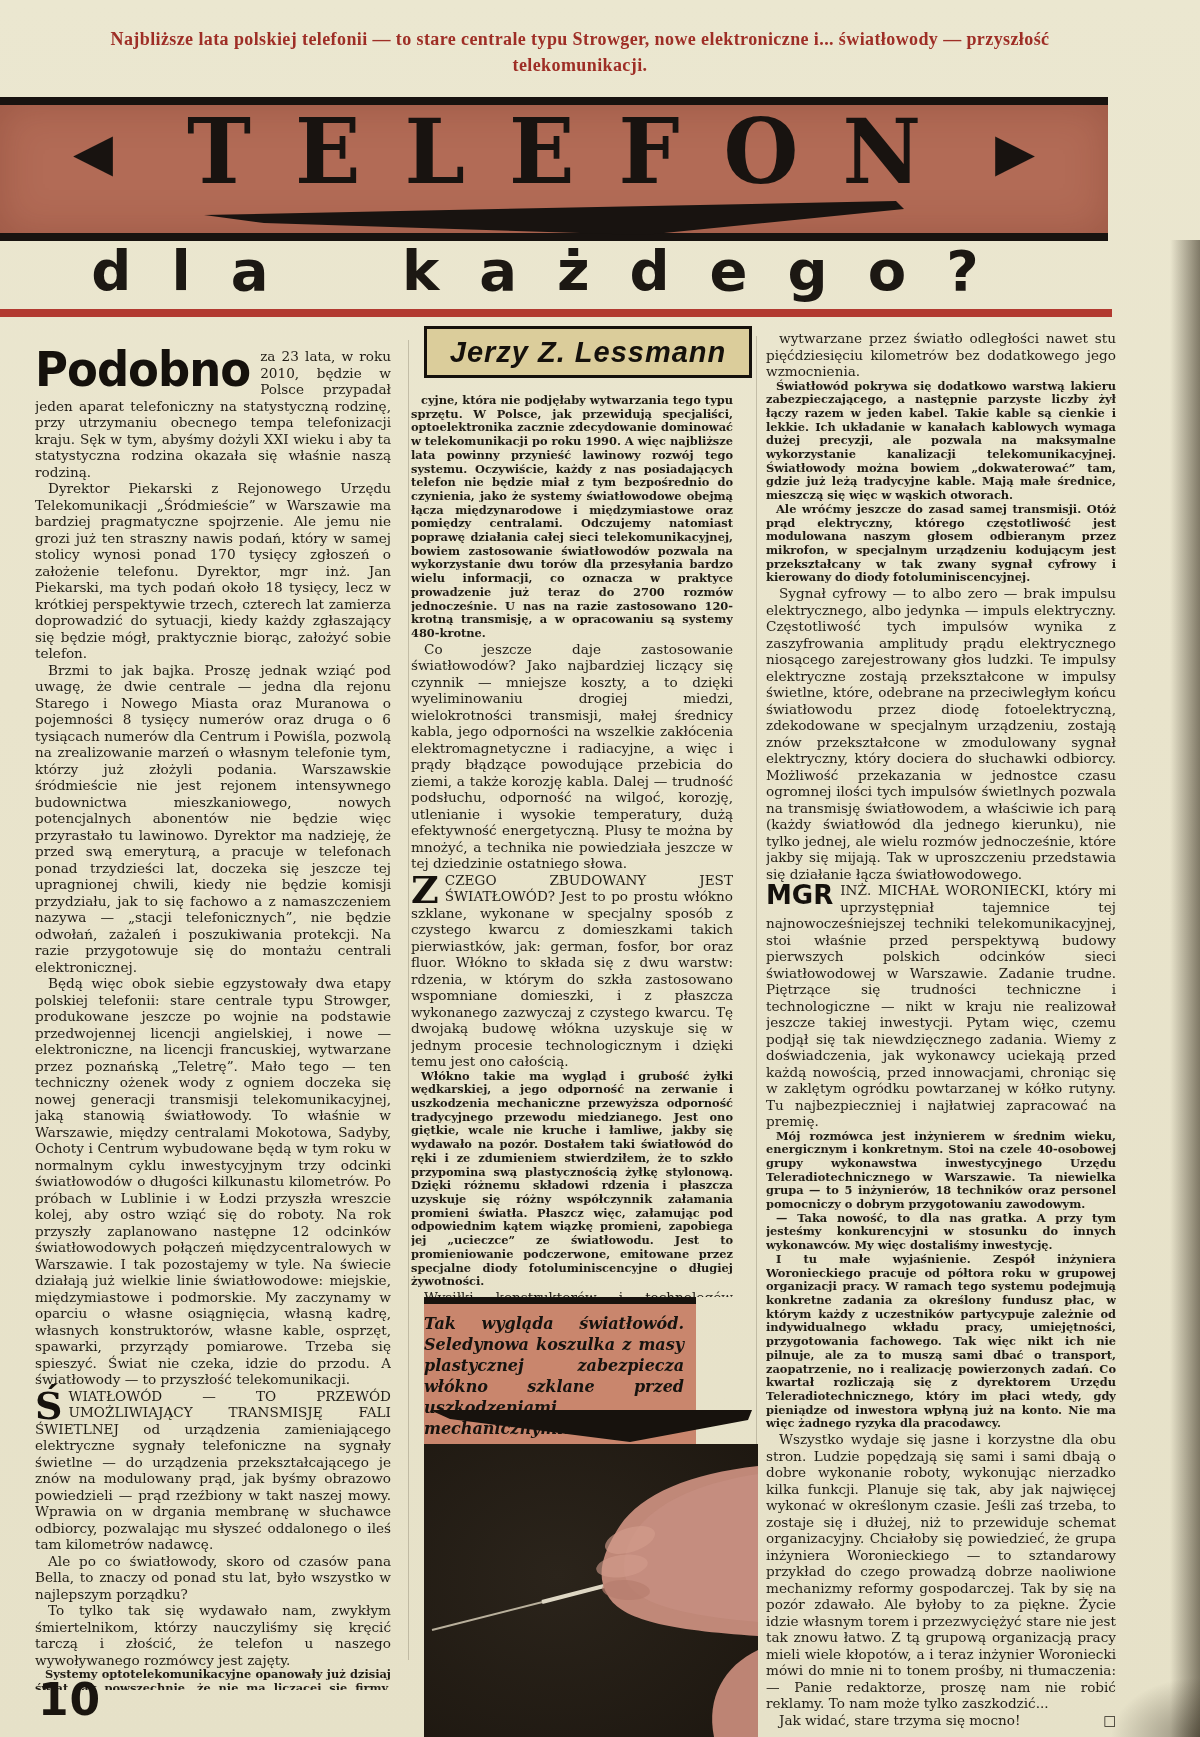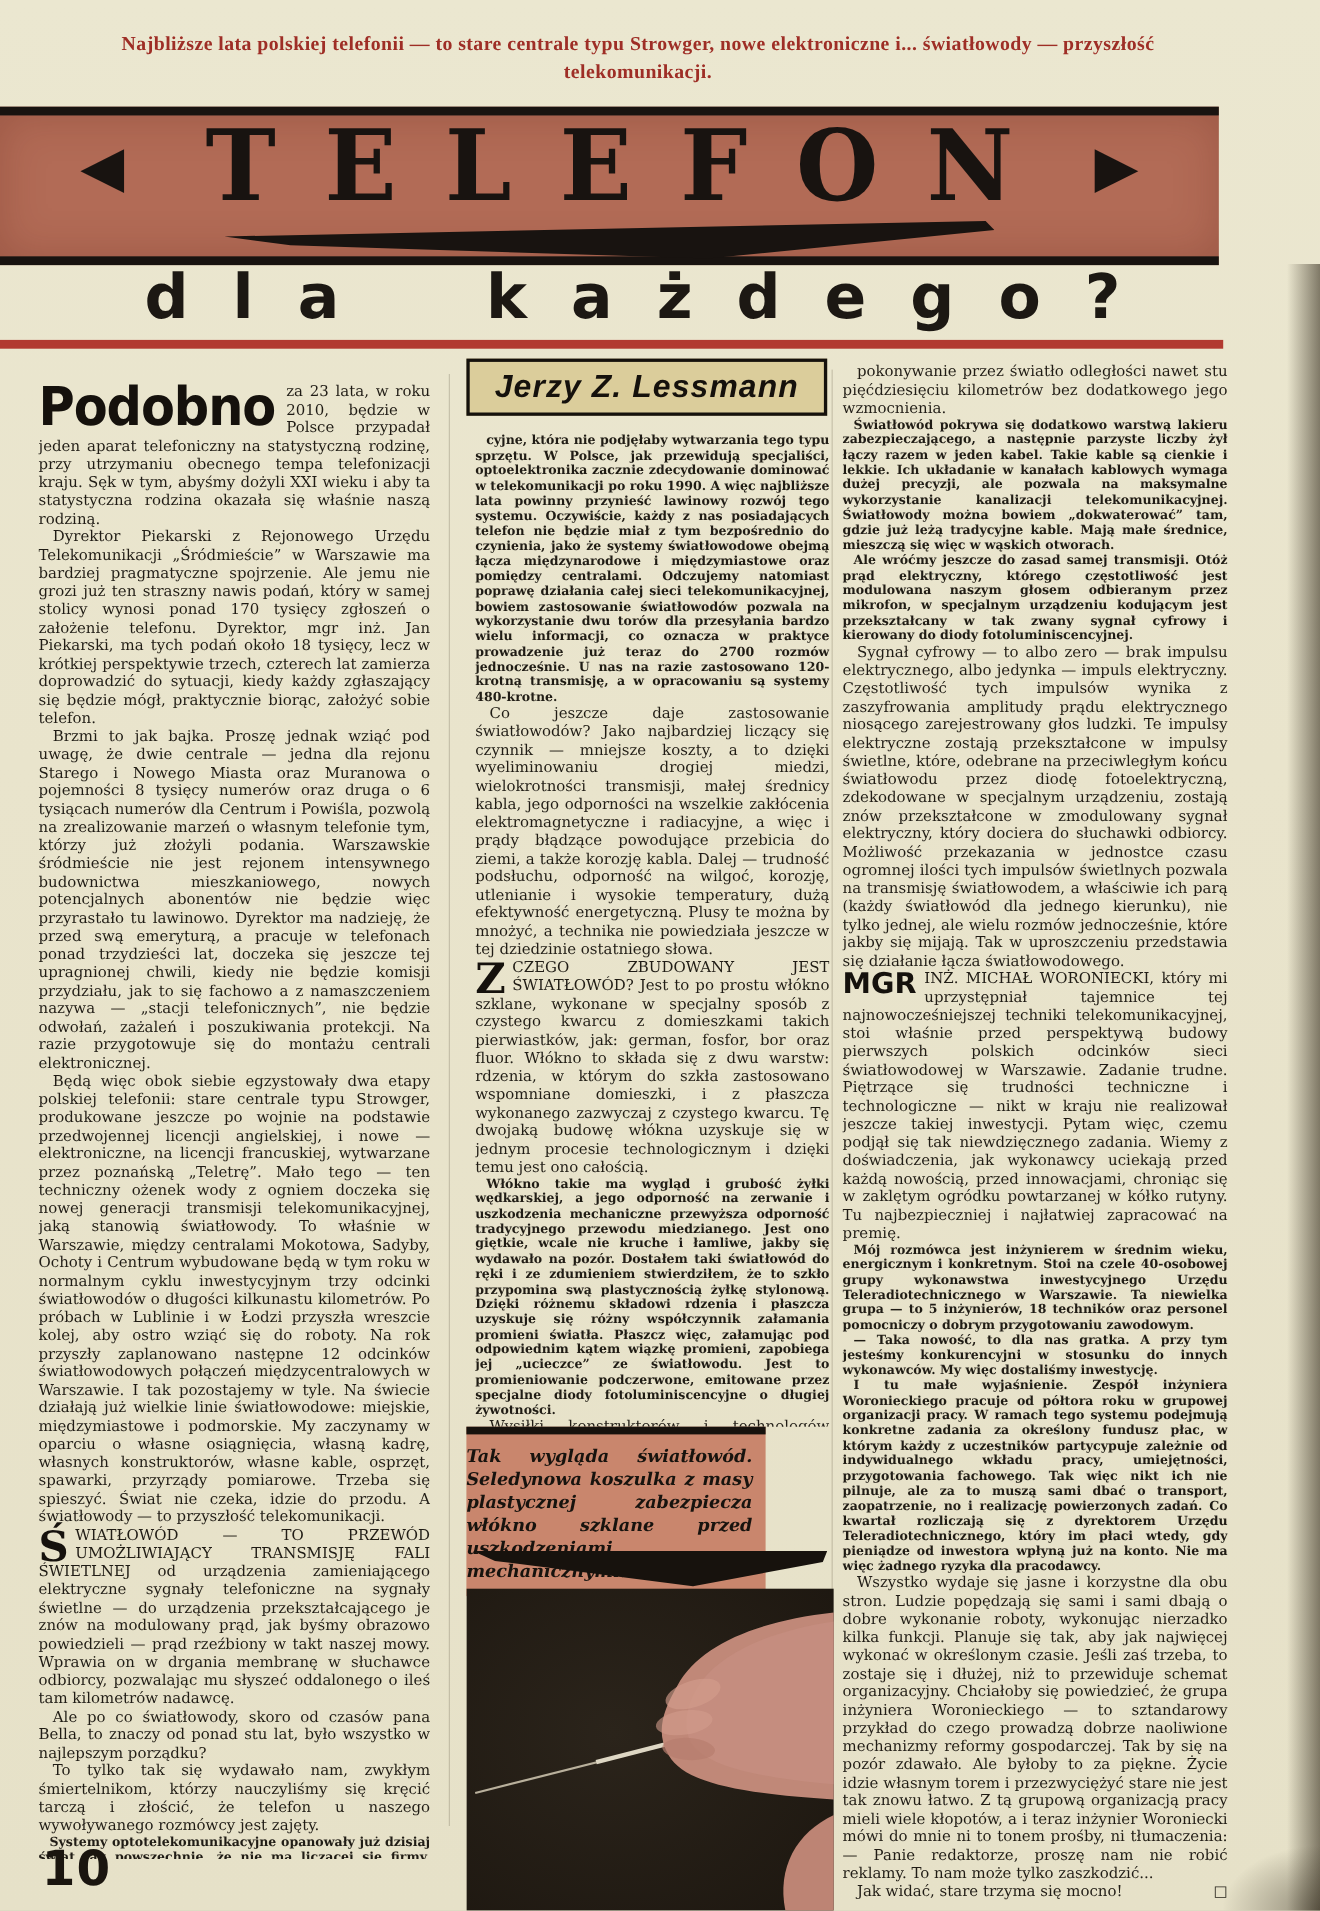--- a/index.html
+++ b/index.html
@@ -21,27 +21,27 @@
               justify-content:center;align-items:center;gap:30px;}
   .banner-title{font-family:"DejaVu Serif",serif;font-weight:700;font-size:86px;
                 letter-spacing:44px;color:#181310;line-height:86px;text-indent:44px;
                 transform:scaleY(1.04);}
   .banner-arrow{font-size:52px;color:#181310;line-height:52px;}
   .banner-underline{position:absolute;left:50%;transform:translateX(-50%);top:96px;}
 
   
   .subtitle{position:absolute;left:0;top:238px;width:1110px;text-align:center;
             font-family:"DejaVu Sans","Liberation Sans",sans-serif;font-weight:700;
-            font-size:56px;letter-spacing:40px;word-spacing:34px;color:#1c1813;margin-left:40px;}
+            font-size:56px;letter-spacing:40px;word-spacing:34px;color:#1c1813;}
   .red-rule{position:absolute;left:0;top:309px;width:1112px;height:8px;background:#b23a30;}
 
   
   .col{position:absolute;overflow:hidden;text-align:justify;}
   .col1{left:35px;top:348px;width:356px;height:1342px;}
-  .col2-text{left:432px;top:394px;width:322px;height:903px;}
+  .col2-text{left:411px;top:394px;width:322px;height:903px;}
   .col3{left:766px;top:330px;width:350px;height:1400px;}
   .para{margin:0;font-size:13.6px;line-height:16.5px;text-indent:13px;}
   .para.small{font-size:11.4px;line-height:13.7px;font-weight:700;text-indent:10px;}
   .para.has-lead{text-indent:0;}
   .lead{float:left;font-family:"DejaVu Sans","Liberation Sans",sans-serif;color:#15110c;}
   .lead.dropword{font-size:45px;font-weight:800;line-height:38px;margin:3px 10px 0 0;
                  letter-spacing:-1px;transform:scaleY(1.08);}
   .lead.dropcap{font-family:"DejaVu Serif",serif;font-size:38px;font-weight:700;
                 line-height:31px;margin:2px 6px 0 0;}
   .lead.dropword-sm{font-size:26px;font-weight:800;line-height:23px;margin:2px 7px 0 0;}
@@ -115,21 +115,21 @@
       <p class="para small">Systemy optotelekomunikacyjne opanowały już dzisiaj świat tak powszechnie, że nie ma liczącej się firmy, produkującej urządzenia telekomunika-</p>
     </div>
   <div class="col col2-text">
       <p class="para small">cyjne, która nie podjęłaby wytwarzania tego typu sprzętu. W Polsce, jak przewidują specjaliści, optoelektronika zacznie zdecydowanie dominować w telekomunikacji po roku 1990. A więc najbliższe lata powinny przynieść lawinowy rozwój tego systemu. Oczywiście, każdy z nas posiadających telefon nie będzie miał z tym bezpośrednio do czynienia, jako że systemy światłowodowe obejmą łącza międzynarodowe i międzymiastowe oraz pomiędzy centralami. Odczujemy natomiast poprawę działania całej sieci telekomunikacyjnej, bowiem zastosowanie światłowodów pozwala na wykorzystanie dwu torów dla przesyłania bardzo wielu informacji, co oznacza w praktyce prowadzenie już teraz do 2700 rozmów jednocześnie. U nas na razie zastosowano 120-krotną transmisję, a w opracowaniu są systemy 480-krotne.</p>
       <p class="para normal">Co jeszcze daje zastosowanie światłowodów? Jako najbardziej liczący się czynnik — mniejsze koszty, a to dzięki wyeliminowaniu drogiej miedzi, wielokrotności transmisji, małej średnicy kabla, jego odporności na wszelkie zakłócenia elektromagnetyczne i radiacyjne, a więc i prądy błądzące powodujące przebicia do ziemi, a także korozję kabla. Dalej — trudność podsłuchu, odporność na wilgoć, korozję, utlenianie i wysokie temperatury, dużą efektywność energetyczną. Plusy te można by mnożyć, a technika nie powiedziała jeszcze w tej dziedzinie ostatniego słowa.</p>
       <p class="para normal has-lead"><span class="lead dropcap">Z</span>CZEGO ZBUDOWANY JEST ŚWIATŁOWÓD? Jest to po prostu włókno szklane, wykonane w specjalny sposób z czystego kwarcu z domieszkami takich pierwiastków, jak: german, fosfor, bor oraz fluor. Włókno to składa się z dwu warstw: rdzenia, w którym do szkła zastosowano wspomniane domieszki, i z płaszcza wykonanego zazwyczaj z czystego kwarcu. Tę dwojaką budowę włókna uzyskuje się w jednym procesie technologicznym i dzięki temu jest ono całością.</p>
       <p class="para small">Włókno takie ma wygląd i grubość żyłki wędkarskiej, a jego odporność na zerwanie i uszkodzenia mechaniczne przewyższa odporność tradycyjnego przewodu miedzianego. Jest ono giętkie, wcale nie kruche i łamliwe, jakby się wydawało na pozór. Dostałem taki światłowód do ręki i ze zdumieniem stwierdziłem, że to szkło przypomina swą plastycznością żyłkę stylonową. Dzięki różnemu składowi rdzenia i płaszcza uzyskuje się różny współczynnik załamania promieni światła. Płaszcz więc, załamując pod odpowiednim kątem wiązkę promieni, zapobiega jej „ucieczce” ze światłowodu. Jest to promieniowanie podczerwone, emitowane przez specjalne diody fotoluminiscencyjne o długiej żywotności.</p>
       <p class="para normal">Wysiłki konstruktorów i technologów zmierzają ku temu, by uzyskać najbardziej wydajne i spójne źródło światła. Stosuje się już dziś lasery, oraz taką budowę włókna, aby przewodziła wiązkę promieni wzdłuż osi rdzenia i wykazywała najmniejsze jej tłumienie. Pozwala to w sieciach międzymiastowych na</p>
     </div>
   <div class="col col3">
-      <p class="para normal">pokonywanie przez światło odległości nawet stu pięćdziesięciu kilometrów bez dodatkowego jego wzmocnienia.</p>
+      <p class="para normal">wytwarzane przez światło odległości nawet stu pięćdziesięciu kilometrów bez dodatkowego jego wzmocnienia.</p>
       <p class="para small">Światłowód pokrywa się dodatkowo warstwą lakieru zabezpieczającego, a następnie parzyste liczby żył łączy razem w jeden kabel. Takie kable są cienkie i lekkie. Ich układanie w kanałach kablowych wymaga dużej precyzji, ale pozwala na maksymalne wykorzystanie kanalizacji telekomunikacyjnej. Światłowody można bowiem „dokwaterować” tam, gdzie już leżą tradycyjne kable. Mają małe średnice, mieszczą się więc w wąskich otworach.</p>
       <p class="para small">Ale wróćmy jeszcze do zasad samej transmisji. Otóż prąd elektryczny, którego częstotliwość jest modulowana naszym głosem odbieranym przez mikrofon, w specjalnym urządzeniu kodującym jest przekształcany w tak zwany sygnał cyfrowy i kierowany do diody fotoluminiscencyjnej.</p>
       <p class="para normal">Sygnał cyfrowy — to albo zero — brak impulsu elektrycznego, albo jedynka — impuls elektryczny. Częstotliwość tych impulsów wynika z zaszyfrowania amplitudy prądu elektrycznego niosącego zarejestrowany głos ludzki. Te impulsy elektryczne zostają przekształcone w impulsy świetlne, które, odebrane na przeciwległym końcu światłowodu przez diodę fotoelektryczną, zdekodowane w specjalnym urządzeniu, zostają znów przekształcone w zmodulowany sygnał elektryczny, który dociera do słuchawki odbiorcy. Możliwość przekazania w jednostce czasu ogromnej ilości tych impulsów świetlnych pozwala na transmisję światłowodem, a właściwie ich parą (każdy światłowód dla jednego kierunku), nie tylko jednej, ale wielu rozmów jednocześnie, które jakby się mijają. Tak w uproszczeniu przedstawia się działanie łącza światłowodowego.</p>
       <p class="para normal has-lead"><span class="lead dropword-sm">MGR</span>INŻ. MICHAŁ WORONIECKI, który mi uprzystępniał tajemnice tej najnowocześniejszej techniki telekomunikacyjnej, stoi właśnie przed perspektywą budowy pierwszych polskich odcinków sieci światłowodowej w Warszawie. Zadanie trudne. Piętrzące się trudności techniczne i technologiczne — nikt w kraju nie realizował jeszcze takiej inwestycji. Pytam więc, czemu podjął się tak niewdzięcznego zadania. Wiemy z doświadczenia, jak wykonawcy uciekają przed każdą nowością, przed innowacjami, chroniąc się w zaklętym ogródku powtarzanej w kółko rutyny. Tu najbezpieczniej i najłatwiej zapracować na premię.</p>
       <p class="para small">Mój rozmówca jest inżynierem w średnim wieku, energicznym i konkretnym. Stoi na czele 40-osobowej grupy wykonawstwa inwestycyjnego Urzędu Teleradiotechnicznego w Warszawie. Ta niewielka grupa — to 5 inżynierów, 18 techników oraz personel pomocniczy o dobrym przygotowaniu zawodowym.</p>
       <p class="para small">— Taka nowość, to dla nas gratka. A przy tym jesteśmy konkurencyjni w stosunku do innych wykonawców. My więc dostaliśmy inwestycję.</p>
       <p class="para small">I tu małe wyjaśnienie. Zespół inżyniera Woronieckiego pracuje od półtora roku w grupowej organizacji pracy. W ramach tego systemu podejmują konkretne zadania za określony fundusz płac, w którym każdy z uczestników partycypuje zależnie od indywidualnego wkładu pracy, umiejętności, przygotowania fachowego. Tak więc nikt ich nie pilnuje, ale za to muszą sami dbać o transport, zaopatrzenie, no i realizację powierzonych zadań. Co kwartał rozliczają się z dyrektorem Urzędu Teleradiotechnicznego, który im płaci wtedy, gdy pieniądze od inwestora wpłyną już na konto. Nie ma więc żadnego ryzyka dla pracodawcy.</p>
       <p class="para normal">Wszystko wydaje się jasne i korzystne dla obu stron. Ludzie popędzają się sami i sami dbają o dobre wykonanie roboty, wykonując nierzadko kilka funkcji. Planuje się tak, aby jak najwięcej wykonać w określonym czasie. Jeśli zaś trzeba, to zostaje się i dłużej, niż to przewiduje schemat organizacyjny. Chciałoby się powiedzieć, że grupa inżyniera Woronieckiego — to sztandarowy przykład do czego prowadzą dobrze naoliwione mechanizmy reformy gospodarczej. Tak by się na pozór zdawało. Ale byłoby to za piękne. Życie idzie własnym torem i przezwyciężyć stare nie jest tak znowu łatwo. Z tą grupową organizacją pracy mieli wiele kłopotów, a i teraz inżynier Woroniecki mówi do mnie ni to tonem prośby, ni tłumaczenia: — Panie redaktorze, proszę nam nie robić reklamy. To nam może tylko zaszkodzić...</p>
       <p class="para normal">Jak widać, stare trzyma się mocno!<span class="endmark">□</span></p>
     </div>

